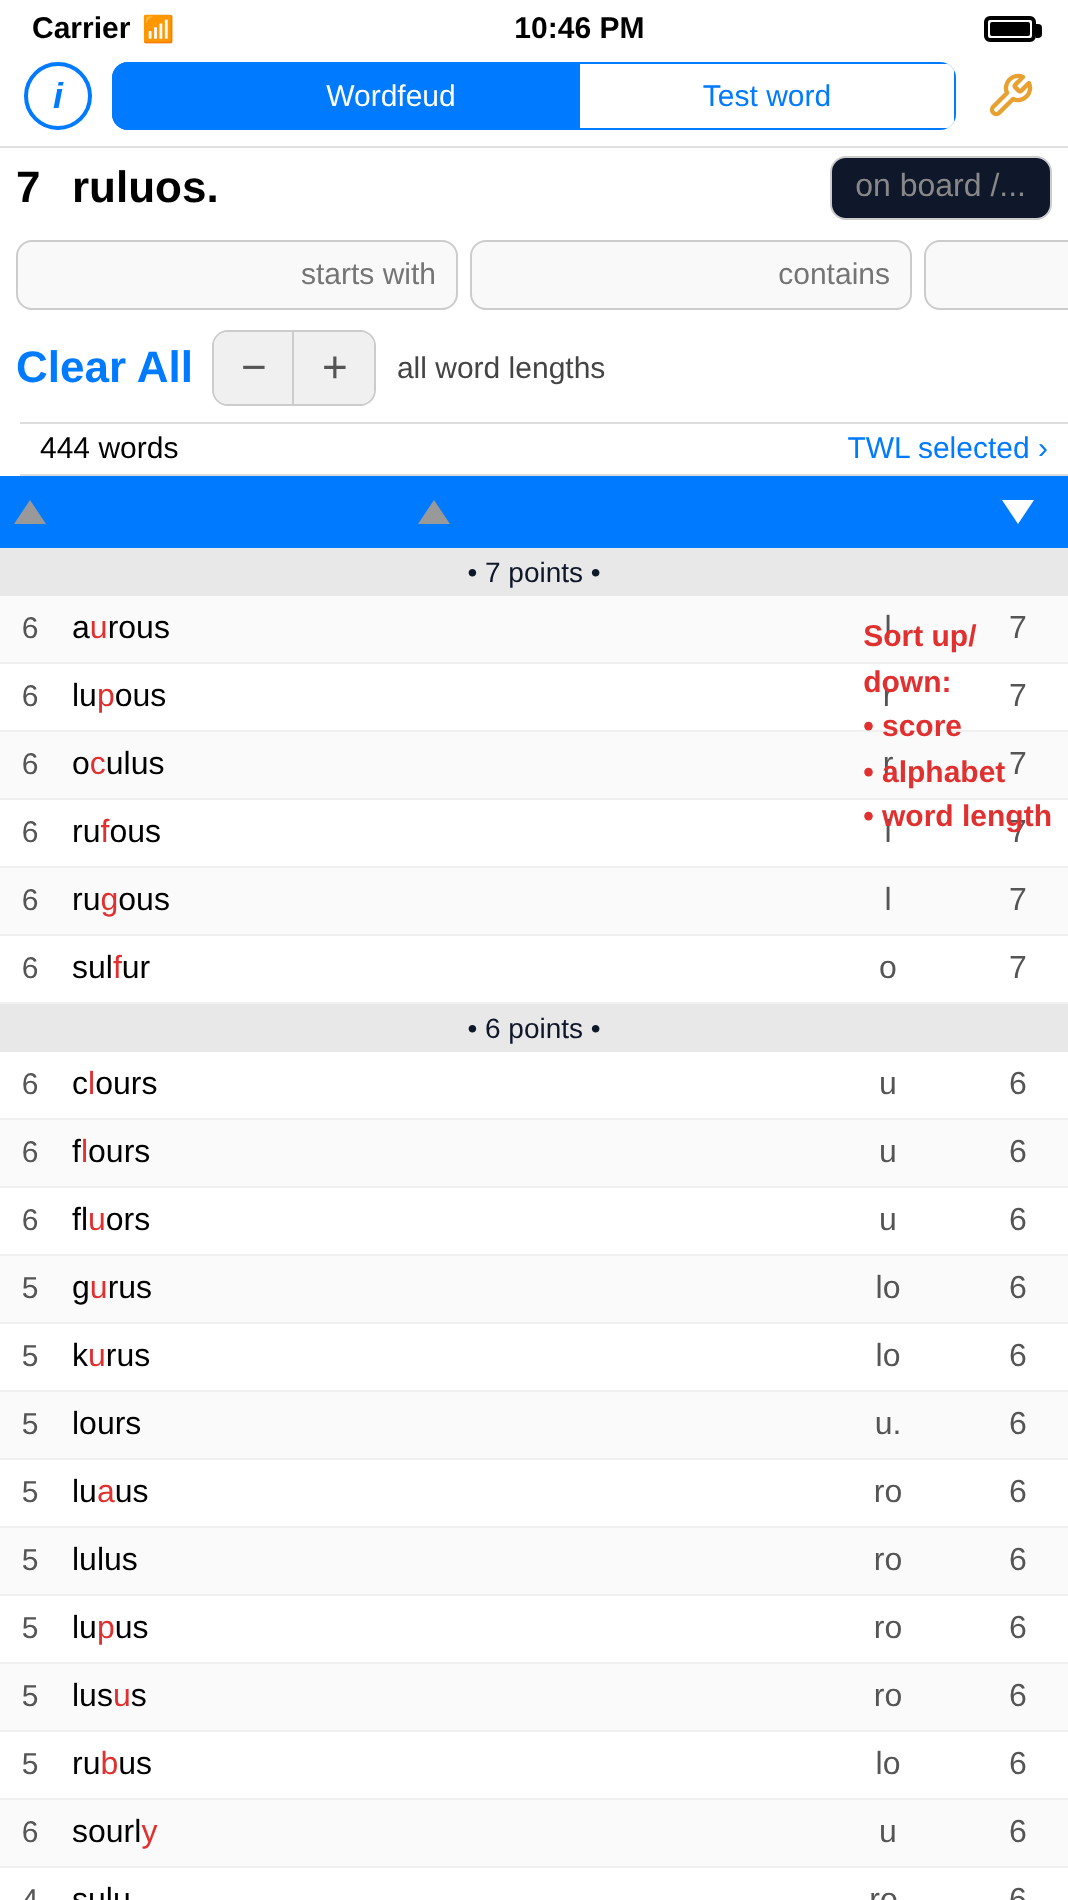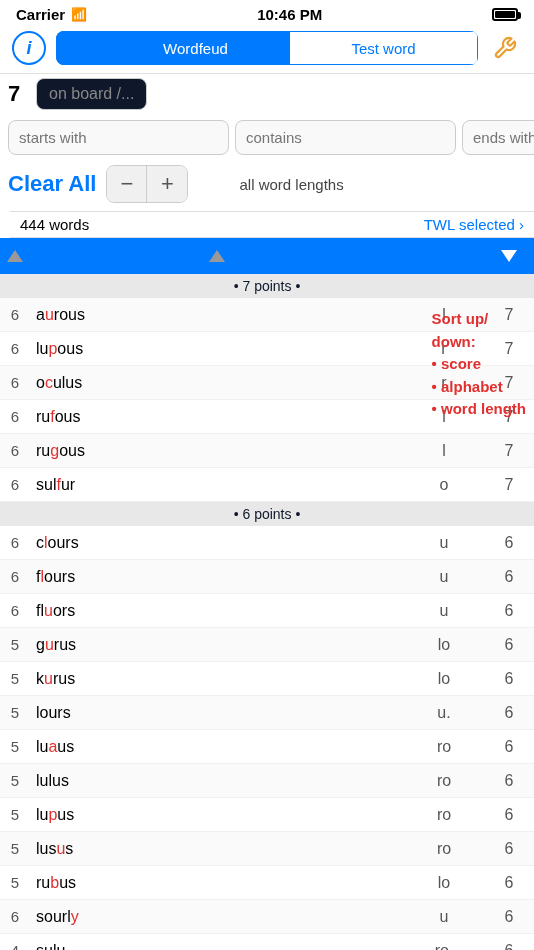--- a/index.html
+++ b/index.html
@@ -138,21 +138,21 @@
       gap: 6px;
       padding: 6px 8px;
     }
     .filter-input {
       flex: 1;
       border: 1px solid #ccc;
       border-radius: 8px;
       padding: 8px 10px;
       font-size: 15px;
       color: #0f172a;
-      text-align: left;
+      text-align: right;
       background: #f9f9f9;
       outline: none;
     }
 
     .controls-row {
       display: flex;
       align-items: center;
       padding: 4px 8px 8px;
       gap: 10px;
     }
@@ -179,21 +179,20 @@
       background: #f0f0f0;
       border: none;
       cursor: pointer;
     }
     .stepper-btn:first-child {
       border-right: 1.5px solid #ccc;
     }
     .word-lengths-label {
       font-size: 15px;
       color: #444;
-      margin-left: 41px;
     }
 
     .summary-row {
       display: flex;
       justify-content: space-between;
       align-items: center;
       padding: 4px 10px;
       border-top: 1px solid #ddd;
       border-bottom: 1px solid #ddd;
       background: #fff;
@@ -313,20 +312,21 @@
     </div>
     <div class="wrench-btn">
       <svg width="24" height="24" viewBox="0 0 24 24" fill="none" stroke="#e8a030" stroke-width="2.2" stroke-linecap="round" stroke-linejoin="round">
         <path d="M14.7 6.3a1 1 0 0 0 0 1.4l1.6 1.6a1 1 0 0 0 1.4 0l3.77-3.77a6 6 0 0 1-7.94 7.94l-6.91 6.91a2.12 2.12 0 0 1-3-3l6.91-6.91a6 6 0 0 1 7.94-7.94l-3.76 3.76z"></path>
       </svg>
     </div>
   </div>
 
   <div class="input-row">
     <span class="num-badge">7</span>
+    <input class="letters-input" type="text" value="ruluos." style="width: 140px;">
     <button class="on-board-btn">
       <span>on board /...</span>
     </button>
   </div>
 
   <div class="filter-row">
     <input class="filter-input" type="text" placeholder="starts with" style="">
     <input class="filter-input" type="text" placeholder="contains" style="">
     <input class="filter-input" type="text" placeholder="ends with" style="">
   </div>

